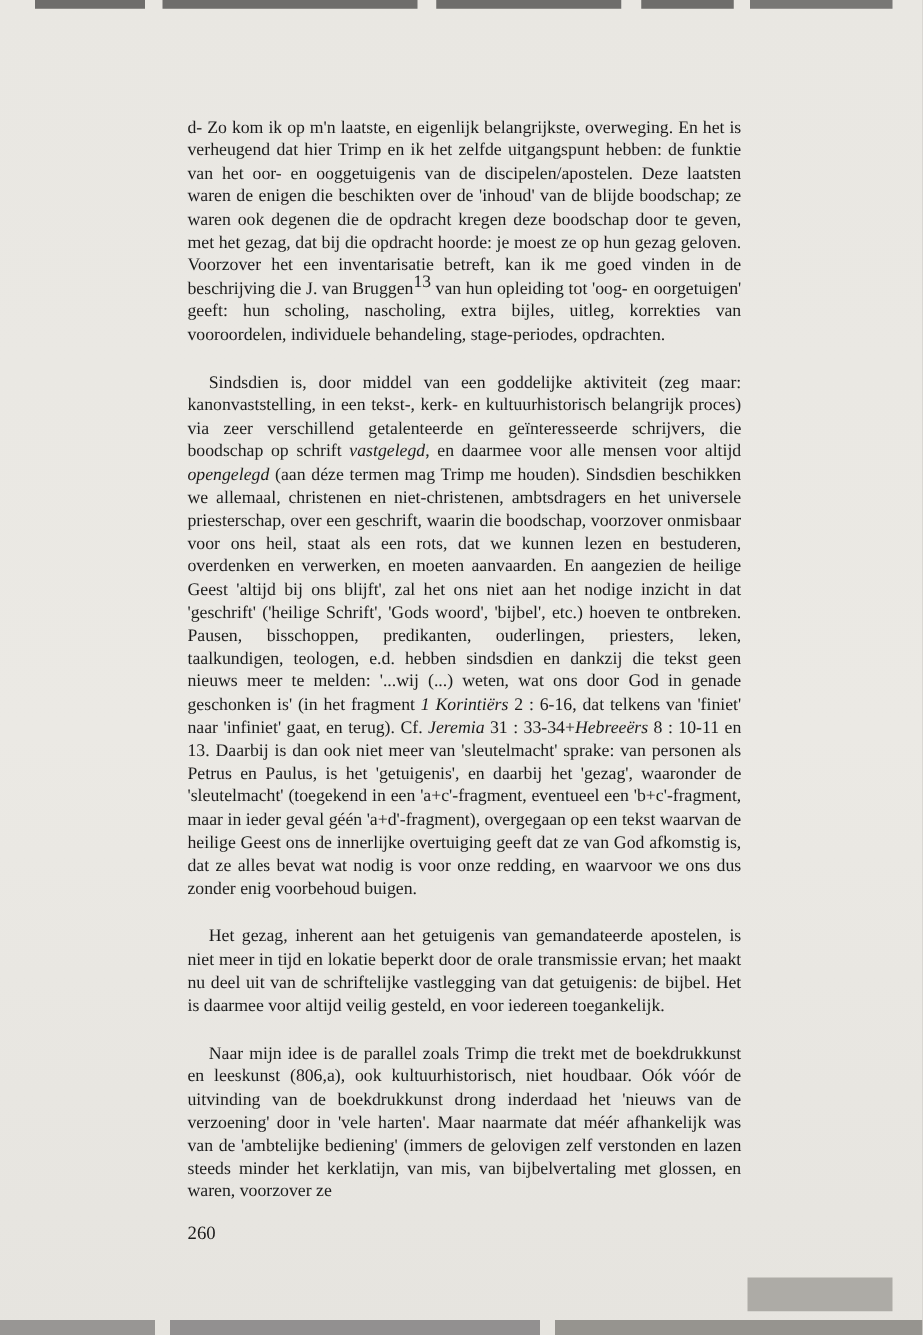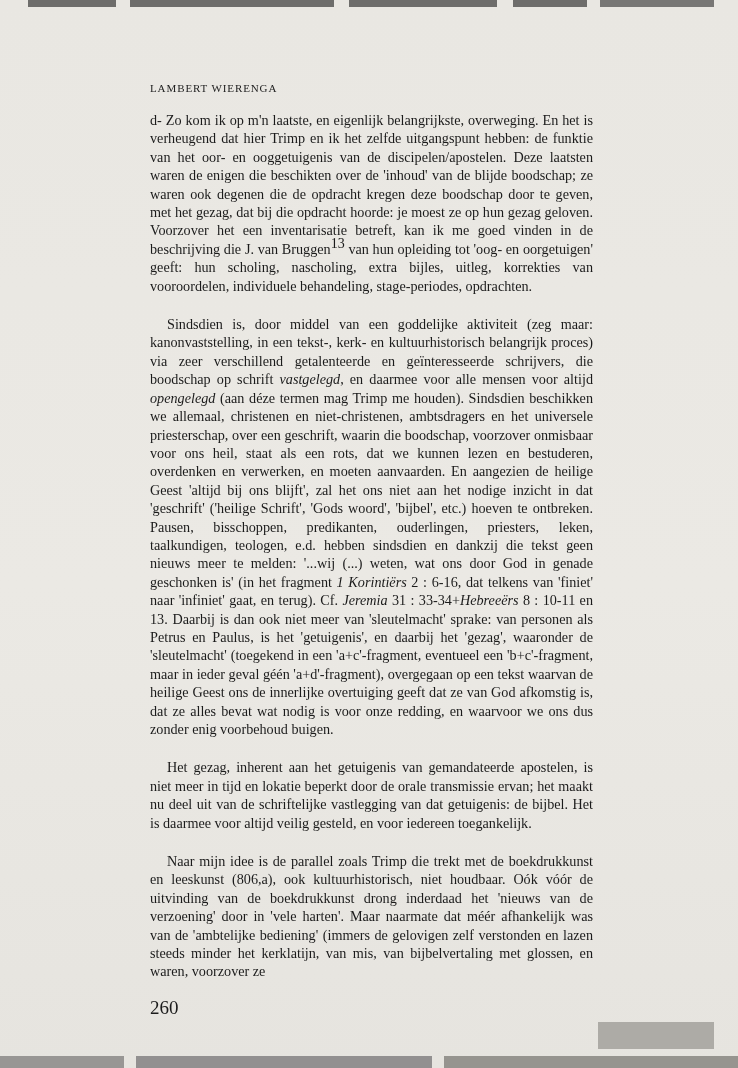--- a/index.html
+++ b/index.html
@@ -20,21 +20,21 @@
   .body-text {
     margin-top: 15px; font-size: 14.2px; line-height: 18.4px;
     text-align: justify; hyphens: auto; -webkit-hyphens: auto;
   }
   .para { margin: 0; }
   .para.indent { text-indent: 17px; }
   .para + .para { margin-top: 20px; }
   .italic { font-style: italic; }
   sup { font-size: 14px; vertical-align: super; line-height: 0; }
   .footnote { margin-top: 26px; font-size: 12.3px; }
-  .page-number { margin-top: 16px; font-size: 19px; }
+  .page-number { margin-top: 16px; font-size: 15px; }
 
   
   .artifact { position: absolute; }
   .top-band { top: 0; height: 7px; background: var(--artifact_dark, #6e6d6b); }
   .a1 { left: 28px;  width: 88px;  }
   .a2 { left: 130px; width: 204px; }
   .a3 { left: 349px; width: 148px; }
   .a4 { left: 513px; width: 74px;  }
   .a5 { left: 600px; width: 114px; background: #787775; }
   .bottom-band { top: 1056px; height: 12px; background: var(--artifact_mid, #929090); }
@@ -55,23 +55,20 @@
   <div class="artifact top-band a2"></div>
   <div class="artifact top-band a3"></div>
   <div class="artifact top-band a4"></div>
   <div class="artifact top-band a5"></div>
   <div class="artifact gray-block"></div>
   <div class="artifact bottom-band b1"></div>
   <div class="artifact bottom-band b2"></div>
   <div class="artifact bottom-band b3"></div>
 
   <div class="text-col">
-    <header>
-      <span class="running-header">LAMBERT WIERENGA</span>
-    </header>
 
     <main class="body-text">
         <p class="para"><span>d- Zo kom ik op m'n laatste, en eigenlijk belangrijkste, overweging. En het is verheugend dat hier Trimp en ik het zelfde uitgangspunt hebben: de funktie van het oor- en ooggetuigenis van de discipelen/apostelen. Deze laatsten waren de enigen die beschikten over de 'inhoud' van de blijde boodschap; ze waren ook degenen die de opdracht kregen deze boodschap door te geven, met het gezag, dat bij die opdracht hoorde: je moest ze op hun gezag geloven. Voorzover het een inventarisatie betreft, kan ik me goed vinden in de beschrijving die J. van Bruggen</span><sup>13</sup><span> van hun opleiding tot 'oog- en oorgetuigen' geeft: hun scholing, nascholing, extra bijles, uitleg, korrekties van vooroordelen, individuele behandeling, stage-periodes, opdrachten.</span></p>
         <p class="para indent"><span>Sindsdien is, door middel van een goddelijke aktiviteit (zeg maar: kanonvaststelling, in een tekst-, kerk- en kultuurhistorisch belangrijk proces) via zeer verschillend getalenteerde en geïnteresseerde schrijvers, die boodschap op schrift </span><span class="italic">vastgelegd</span><span>, en daarmee voor alle mensen voor altijd </span><span class="italic">opengelegd</span><span> (aan déze termen mag Trimp me houden). Sindsdien beschikken we allemaal, christenen en niet-christenen, ambtsdragers en het universele priesterschap, over een geschrift, waarin die boodschap, voorzover onmisbaar voor ons heil, staat als een rots, dat we kunnen lezen en bestuderen, overdenken en verwerken, en moeten aanvaarden. En aangezien de heilige Geest 'altijd bij ons blijft', zal het ons niet aan het nodige inzicht in dat 'geschrift' ('heilige Schrift', 'Gods woord', 'bijbel', etc.) hoeven te ontbreken. Pausen, bisschoppen, predikanten, ouderlingen, priesters, leken, taalkundigen, teologen, e.d. hebben sindsdien en dankzij die tekst geen nieuws meer te melden: '...wij (...) weten, wat ons door God in genade geschonken is' (in het fragment </span><span class="italic">1 Korintiërs</span><span> 2 : 6-16, dat telkens van 'finiet' naar 'infiniet' gaat, en terug). Cf. </span><span class="italic">Jeremia</span><span> 31 : 33-34+</span><span class="italic">Hebreeërs</span><span> 8 : 10-11 en 13. Daarbij is dan ook niet meer van 'sleutelmacht' sprake: van personen als Petrus en Paulus, is het 'getuigenis', en daarbij het 'gezag', waaronder de 'sleutelmacht' (toegekend in een 'a+c'-fragment, eventueel een 'b+c'-fragment, maar in ieder geval géén 'a+d'-fragment), overgegaan op een tekst waarvan de heilige Geest ons de innerlijke overtuiging geeft dat ze van God afkomstig is, dat ze alles bevat wat nodig is voor onze redding, en waarvoor we ons dus zonder enig voorbehoud buigen.</span></p>
         <p class="para indent"><span>Het gezag, inherent aan het getuigenis van gemandateerde apostelen, is niet meer in tijd en lokatie beperkt door de orale transmissie ervan; het maakt nu deel uit van de schriftelijke vastlegging van dat getuigenis: de bijbel. Het is daarmee voor altijd veilig gesteld, en voor iedereen toegankelijk.</span></p>
         <p class="para indent"><span>Naar mijn idee is de parallel zoals Trimp die trekt met de boekdrukkunst en leeskunst (806,a), ook kultuurhistorisch, niet houdbaar. Oók vóór de uitvinding van de boekdrukkunst drong inderdaad het 'nieuws van de verzoening' door in 'vele harten'. Maar naarmate dat méér afhankelijk was van de 'ambtelijke bediening' (immers de gelovigen zelf verstonden en lazen steeds minder het kerklatijn, van mis, van bijbelvertaling met glossen, en waren, voorzover ze</span></p>
       </main>
 
 
     <div class="page-number">260</div>

